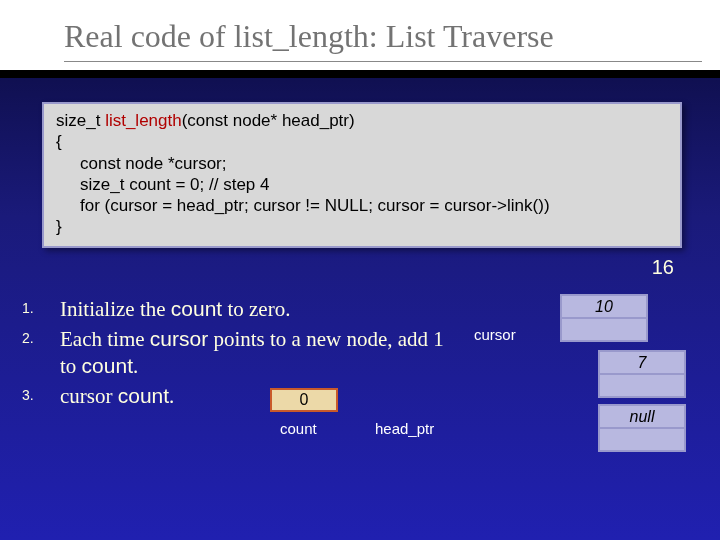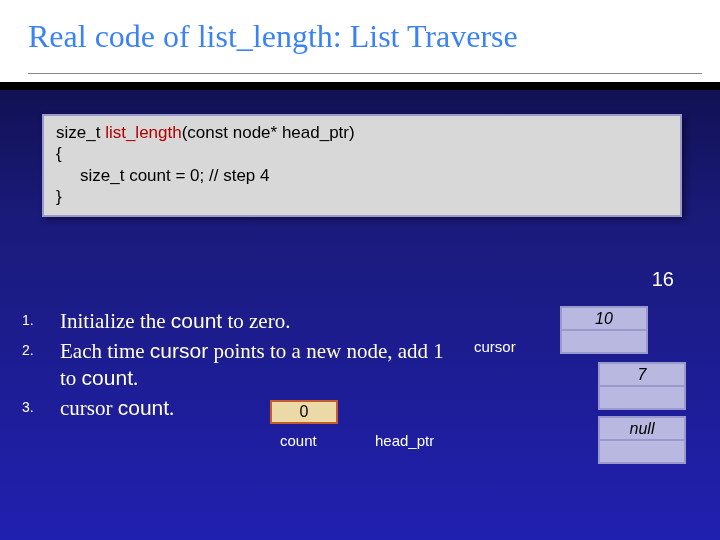--- a/index.html
+++ b/index.html
@@ -10,24 +10,25 @@
     font-family: "Times New Roman", Times, serif;
     overflow: hidden;
     position: relative;
   }
   .title-area {
     background: #ffffff;
     padding: 18px 18px 8px 28px;
   }
   .title {
     font-size: 32px;
-    color: #3b82f6;
+    color: #737373;
     font-weight: normal;
     border-bottom: 1px solid #888;
-    padding-bottom: 18px;
+    padding-bottom: 6px;
+    margin-left: 36px;
   }
   .title-divider {
     height: 8px;
     background: #000;
   }
   .slide-body {
     position: relative;
     height: calc(540px - 78px);
   }
   .code-box {
@@ -147,21 +148,23 @@
 </div>
 <div class="title-divider"></div>
 
 <div class="slide-body">
 
   <div class="code-box">
     <div>
       <span>size_t </span><span class="fn-name">list_length</span><span>(const node* head_ptr)</span>
     </div>
     <div>{</div>
+    <div class="indent1">const node *cursor;</div>
     <div class="indent1">size_t count = 0;  // step 4</div>
+    <div class="indent1">for (cursor = head_ptr; cursor != NULL; cursor = cursor-&gt;link())</div>
     <div>}</div>
   </div>
 
   <div class="page-num">16</div>
 
   <div class="list-area">
     <div class="list-row">
       <div class="list-num">1.</div>
       <div class="list-text">
         <span>Initialize the </span><span class="mono">count</span><span> to zero.</span>

